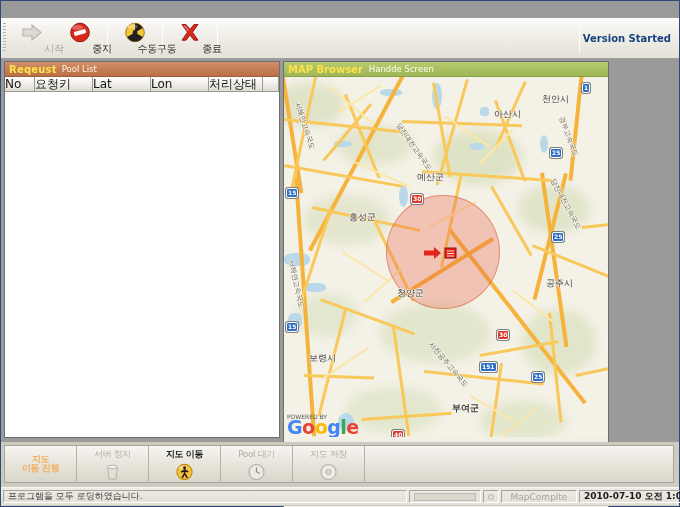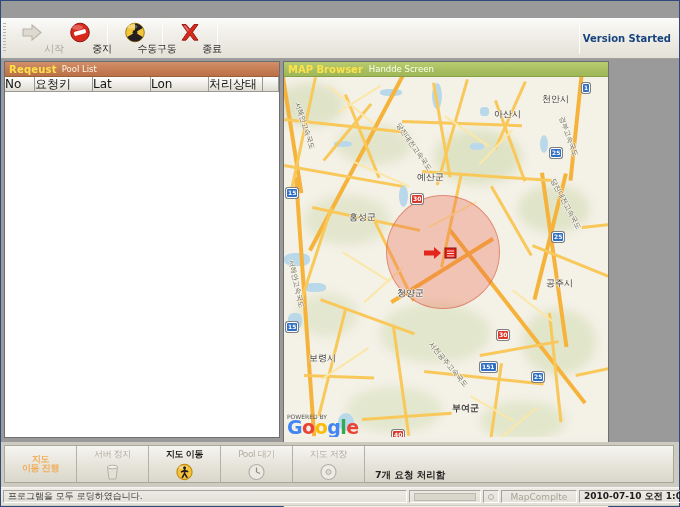--- a/index.html
+++ b/index.html
@@ -467,21 +467,20 @@
       <div class="sbtn dis">
         <span class="lbl">지도 저장</span>
         <span class="glyph">
           <svg width="19" height="19" viewBox="0 0 19 19">
             <circle cx="9.5" cy="10" r="7.5" fill="#eeece5" stroke="#b3b0a7" stroke-width="1.1"></circle>
             <circle cx="9.5" cy="10" r="2.6" fill="#dcd9d0" stroke="#b3b0a7" stroke-width="1"></circle>
           </svg>
         </span>
       </div>
 
-      <div id="statusmsg">7개 요청 처리함</div>
     </div>
 
     <div id="statusbar">
       <div class="sb" id="sb-msg">프로그램을 모두 로딩하였습니다.</div>
       <div class="sb" id="sb-bar">
           <i></i>
         </div>
       <div class="sb" id="sb-dot">
           <i></i>
         </div>

